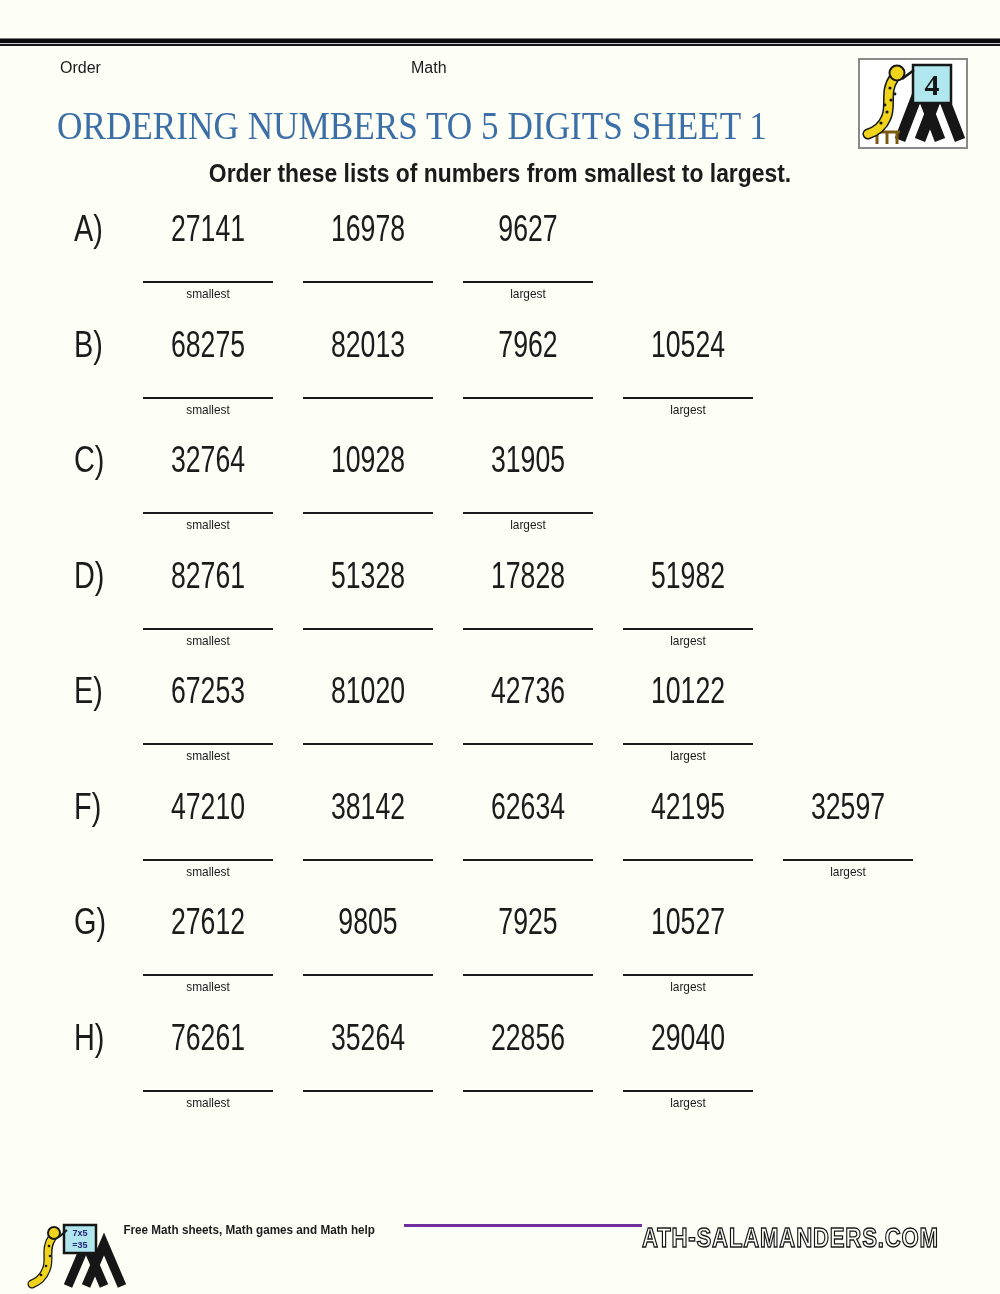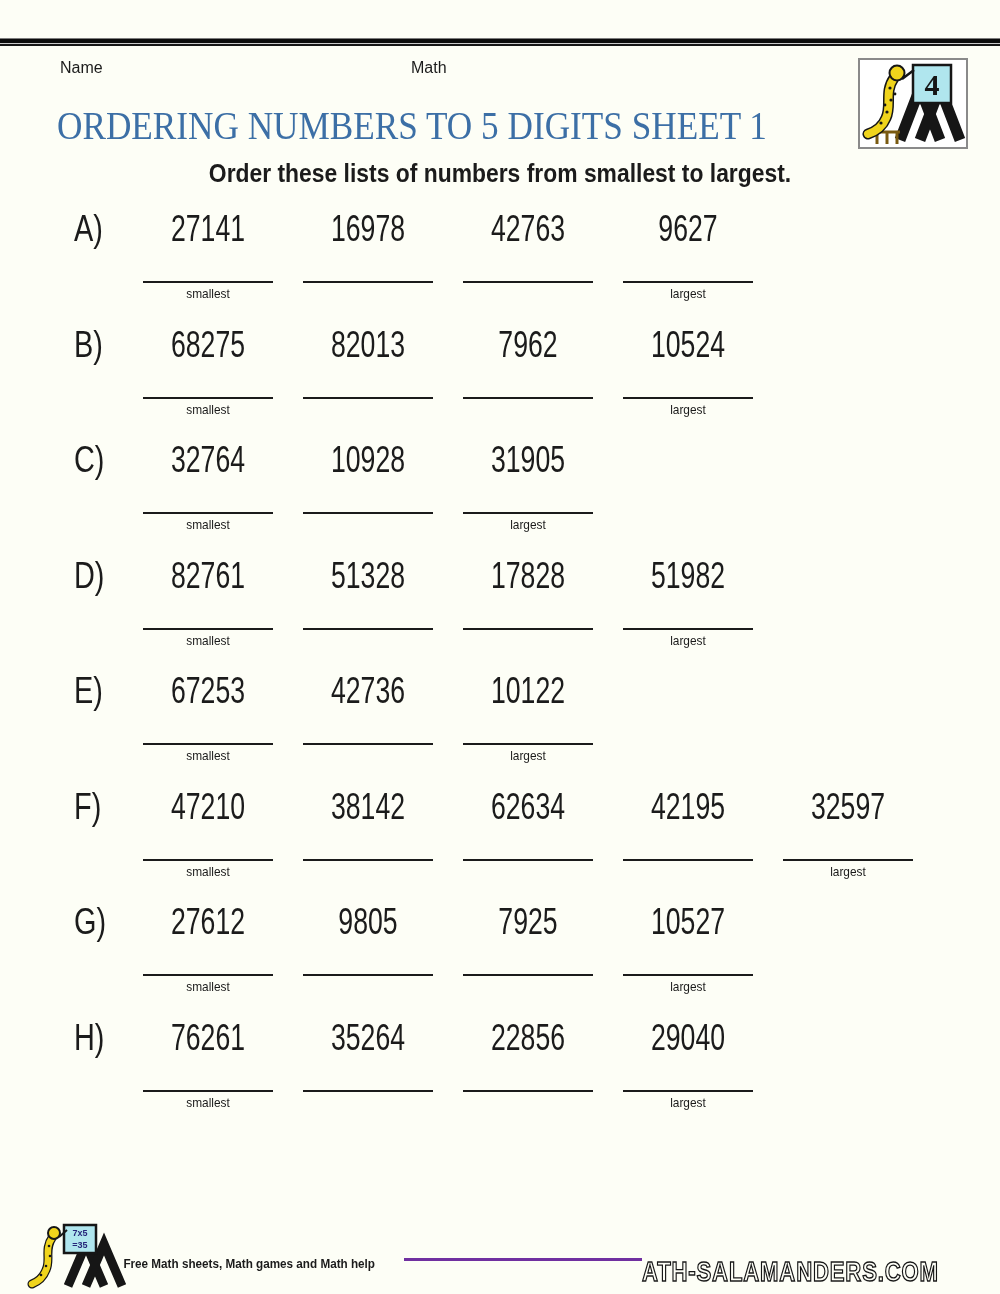--- a/index.html
+++ b/index.html
@@ -44,21 +44,21 @@
     transform:scaleX(0.72); transform-origin:center;
   }
   .blank { width:130px; margin:31px auto 0; border-top:2.5px solid #1b1b1b; height:0; }
   .blabel {
     margin-top:3px; height:16px; font-size:13.5px; line-height:15px;
     transform:scaleX(0.88); transform-origin:center;
   }
 
   .footer {
     position:absolute; top:1222px; left:0; width:100%;
-    display:flex; justify-content:center; align-items:flex-end;
+    display:flex; justify-content:center; 
     padding-left:30px; box-sizing:border-box;
   }
   .flogo svg { display:block; }
   .ftext { display:flex; flex-direction:row; margin-left:-12px; padding-bottom:2px; }
   .tagline {
     font-size:13px; line-height:15px; font-weight:bold; white-space:nowrap;
     transform:scaleX(0.9); transform-origin:left center; padding-left:6px;
   }
   .prule { height:3px; background:#7030a0; margin-top:2px; width:238px; }
   .site {
@@ -68,21 +68,21 @@
     transform:scaleX(0.82); transform-origin:left center;
   }
 </style>
 </head>
 <body>
 
 <div class="sheet">
 
   <div class="toprule"></div>
 
-  <div class="namelabel">Name</div>
+  <div class="namelabel">Order</div>
   <div class="datelabel">Math</div>
 
   <div class="badge">
     <svg viewBox="0 0 106 87">
 
       <g>
         <path d="M 40 80 L 60 28 L 80 80" fill="none" stroke="#161616" stroke-width="11"></path>
         <path d="M 60 80 L 80 28 L 100 80" fill="none" stroke="#161616" stroke-width="11"></path>
       </g>
 
@@ -124,25 +124,20 @@
             <div class="num">27141</div>
             <div class="blank"></div>
             <div class="blabel">smallest</div>
           </div>
           <div class="cell">
             <div class="num">16978</div>
             <div class="blank"></div>
             <div class="blabel"></div>
           </div>
           <div class="cell">
-            <div class="num">42763</div>
-            <div class="blank"></div>
-            <div class="blabel"></div>
-          </div>
-          <div class="cell">
             <div class="num">9627</div>
             <div class="blank"></div>
             <div class="blabel">largest</div>
           </div>
         </div>
       </div>
       <div class="prow" style="top: 323.5px;">
         <div class="rletter">B)</div>
         <div class="cells">
           <div class="cell">
@@ -212,20 +207,25 @@
           </div>
         </div>
       </div>
       <div class="prow" style="top: 670px;">
         <div class="rletter">E)</div>
         <div class="cells">
           <div class="cell">
             <div class="num">67253</div>
             <div class="blank"></div>
             <div class="blabel">smallest</div>
+          </div>
+          <div class="cell">
+            <div class="num">81020</div>
+            <div class="blank"></div>
+            <div class="blabel"></div>
           </div>
           <div class="cell">
             <div class="num">42736</div>
             <div class="blank"></div>
             <div class="blabel"></div>
           </div>
           <div class="cell">
             <div class="num">10122</div>
             <div class="blank"></div>
             <div class="blabel">largest</div>

